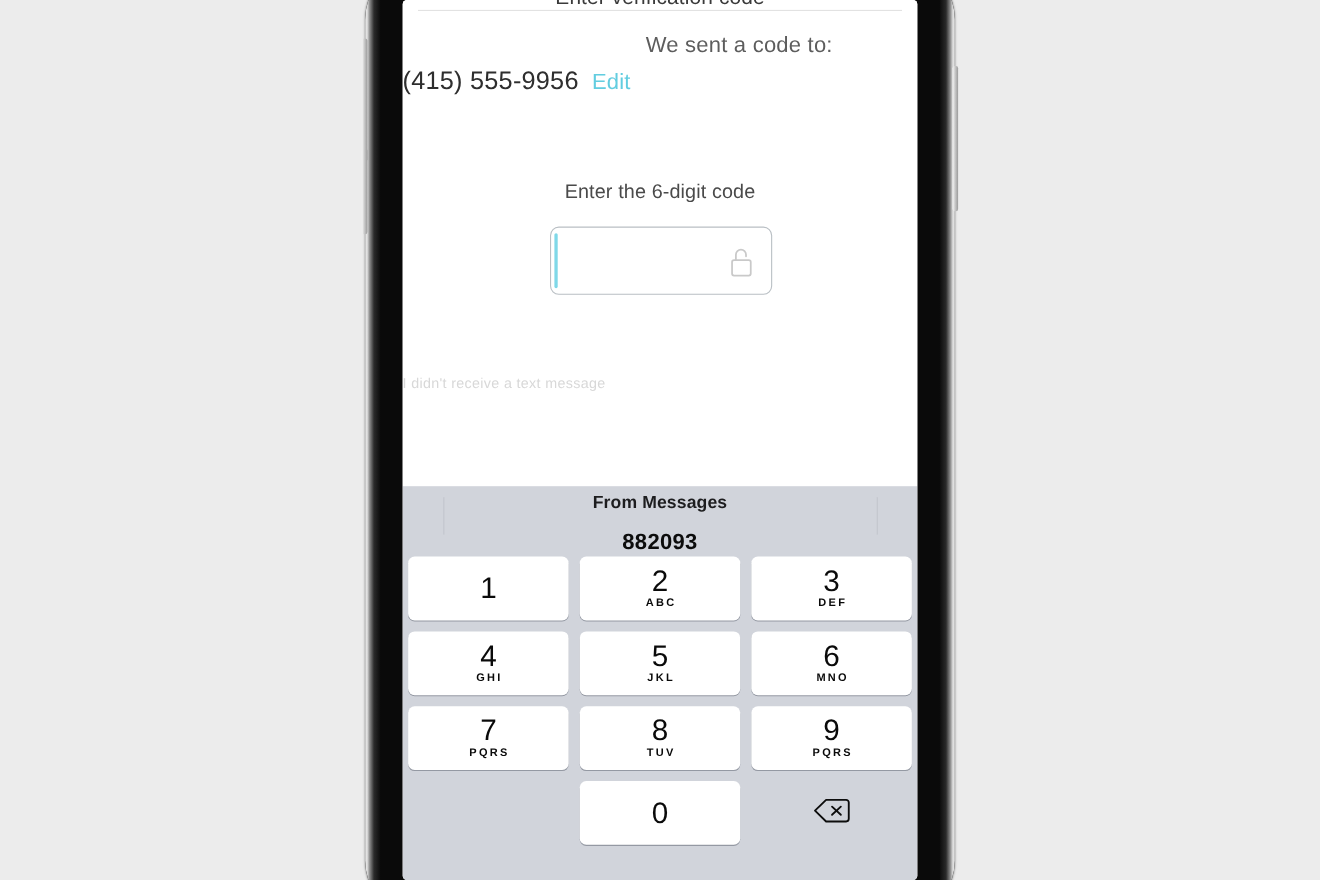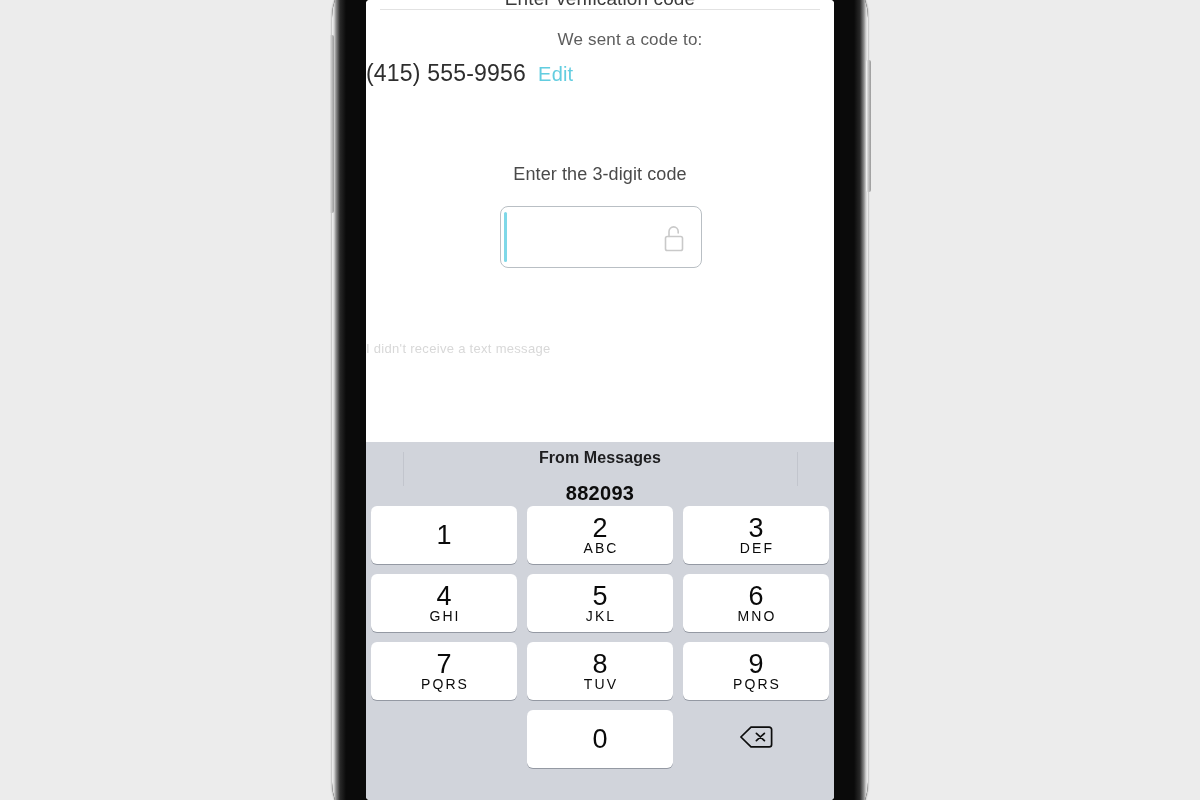--- a/index.html
+++ b/index.html
@@ -93,23 +93,24 @@
     height: 1px;
     background: #e2e2e2;
   }
 
   .sent-to {
     position: absolute;
     left: 0;
     top: 30px;
     width: 528px;
     text-align: center;
-    font-size: 17px;
+    font-size: 20px;
     color: #5d5d5d;
     letter-spacing: .2px;
+    padding-left: 42px;
   }
 
   .phone-row {
     position: absolute;
     left: 0;
     top: 60px;
     width: 468px;
     white-space: nowrap;
   }
   .phone-number {
@@ -259,25 +260,25 @@
   }
   .key .digit {
     font-size: 27px;
     line-height: 28px;
     color: #0a0a0a;
     font-weight: 400;
     letter-spacing: 0;
   }
   .key.has-letters .digit { margin-top: -2px; }
   .key .letters {
-    font-size: 14px;
+    font-size: 10px;
     line-height: 11px;
     letter-spacing: 2.1px;
     color: #0a0a0a;
-    font-weight: 400;
+    font-weight: 700;
     margin-top: 1px;
     margin-right: -2px;
   }
   .key-spacer {
     width: 146px;
     height: 58px;
   }
   .key-delete {
     width: 146px;
     height: 58px;
@@ -304,21 +305,21 @@
 
         <div class="nav-title">Enter verification code</div>
         <div class="nav-divider"></div>
 
         <div class="sent-to">We sent a code to:</div>
 
         <div class="phone-row">
           <span class="phone-number">(415) 555-9956</span><span class="edit-link">Edit</span>
         </div>
 
-        <div class="code-label">Enter the 3-digit code</div>
+        <div class="code-label">Enter the 6-digit code</div>
 
         <div class="code-input-wrap">
           <div class="caret"></div>
           <span class="lock-icon">
             <svg width="26" height="32" viewBox="0 0 26 32" fill="none">
               <rect x="4.5" y="14.5" width="17" height="14" rx="1.8" stroke="#c9c9c9" stroke-width="1.6" fill="none"></rect>
               <path d="M8 14.5 V9.5 a4.6 4.6 0 0 1 9.2 0 V11" stroke="#c9c9c9" stroke-width="1.6" fill="none" stroke-linecap="round"></path>
             </svg>
           </span>
         </div>

